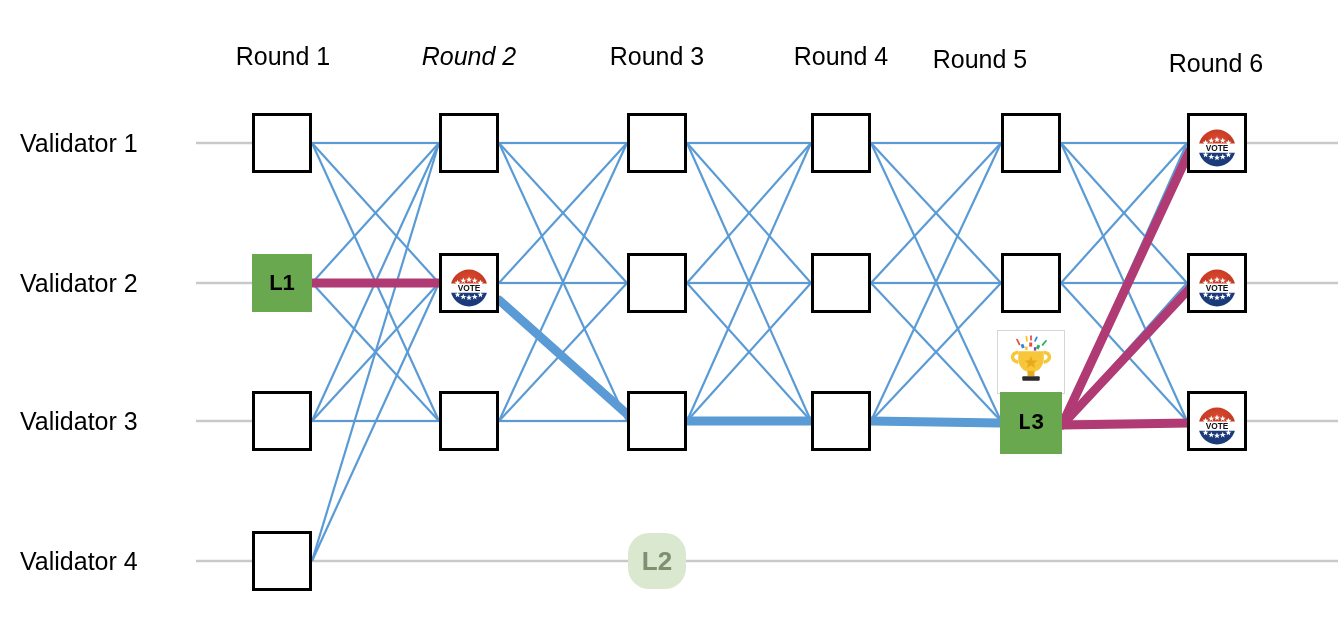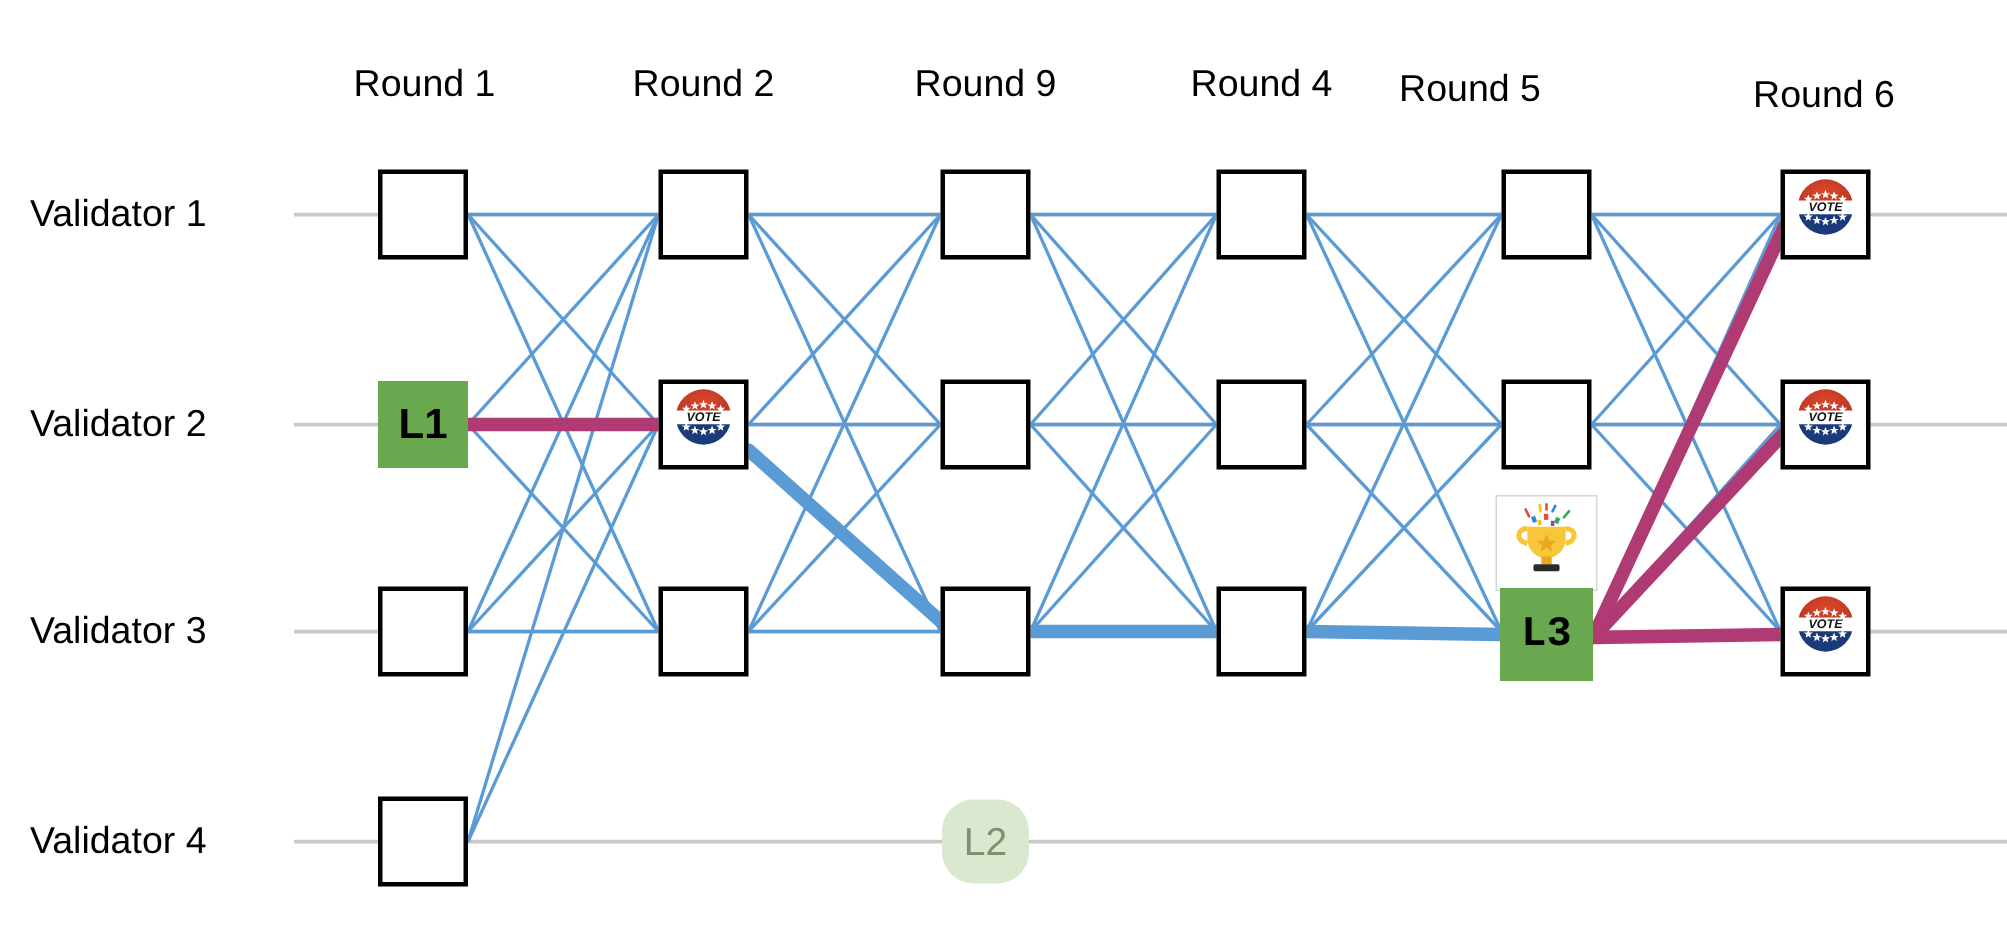--- a/index.html
+++ b/index.html
@@ -35,31 +35,31 @@
     box-sizing:border-box;
     transform:translate(-50%,-50%);
   }
   .node.plain{
     border:3px solid #000000;
     background:#ffffff;
   }
   .node.vote{
     border:3px solid #000000;
     background:#ffffff;
-    display:flex;align-items:flex-start;justify-content:center;font-style:italic;
+    display:flex;align-items:flex-end;justify-content:center;
   }
   .node.leader{
     background:#6aa84f;
     display:flex;align-items:center;justify-content:center;
-    font-size:28px;font-weight:bold;color:#000;
+    font-size:22px;font-weight:bold;color:#000;
   }
   .node.leader-faded{
     background:#d9e8cf;
     display:flex;align-items:center;justify-content:center;
-    font-size:26px;font-weight:normal;color:#7d9070;border-radius:21px;
+    font-size:26px;font-weight:bold;color:#7d9070;border-radius:21px;
   }
   .trophy-box{
     position:absolute;
     width:66px;height:62px;
     border:1px solid #d6d6d6;
     background:#ffffff;
     transform:translate(-50%,0);
     display:flex;align-items:flex-end;justify-content:center;
     overflow:hidden;
   }
@@ -139,22 +139,22 @@
         <line x1="688" y1="421" x2="811" y2="421" stroke="#5b9bd5" stroke-width="9" stroke-linecap="round"></line>
         <line x1="871" y1="421" x2="1000" y2="423" stroke="#5b9bd5" stroke-width="9" stroke-linecap="round"></line>
         <line x1="1062" y1="425" x2="1190" y2="150" stroke="#b03a74" stroke-width="9" stroke-linecap="round"></line>
         <line x1="1062" y1="425" x2="1190" y2="288" stroke="#b03a74" stroke-width="9" stroke-linecap="round"></line>
         <line x1="1062" y1="425" x2="1190" y2="423" stroke="#b03a74" stroke-width="9" stroke-linecap="round"></line>
       </g>
   </svg>
 
   <div id="round-labels">
       <div class="round-label" style="left: 283px; top: 42px;">Round 1</div>
-      <div class="round-label" style="left: 469px; top: 42px;">Round 2</div>
-      <div class="round-label" style="left: 657px; top: 42px;">Round 9</div>
+      <div class="round-label" style="left: 469px; top: 42px; font-style: italic;">Round 2</div>
+      <div class="round-label" style="left: 657px; top: 42px;">Round 3</div>
       <div class="round-label" style="left: 841px; top: 42px;">Round 4</div>
       <div class="round-label" style="left: 980px; top: 45px; text-align: center;">Round 5</div>
       <div class="round-label" style="left: 1216px; top: 49px;">Round 6</div>
     </div>
   <div id="validator-labels">
       <div class="validator-label" style="left: 20px; top: 143px;">Validator 1</div>
       <div class="validator-label" style="left: 20px; top: 283px;">Validator 2</div>
       <div class="validator-label" style="left: 20px; top: 421px;">Validator 3</div>
       <div class="validator-label" style="left: 20px; top: 561px;">Validator 4</div>
     </div>

